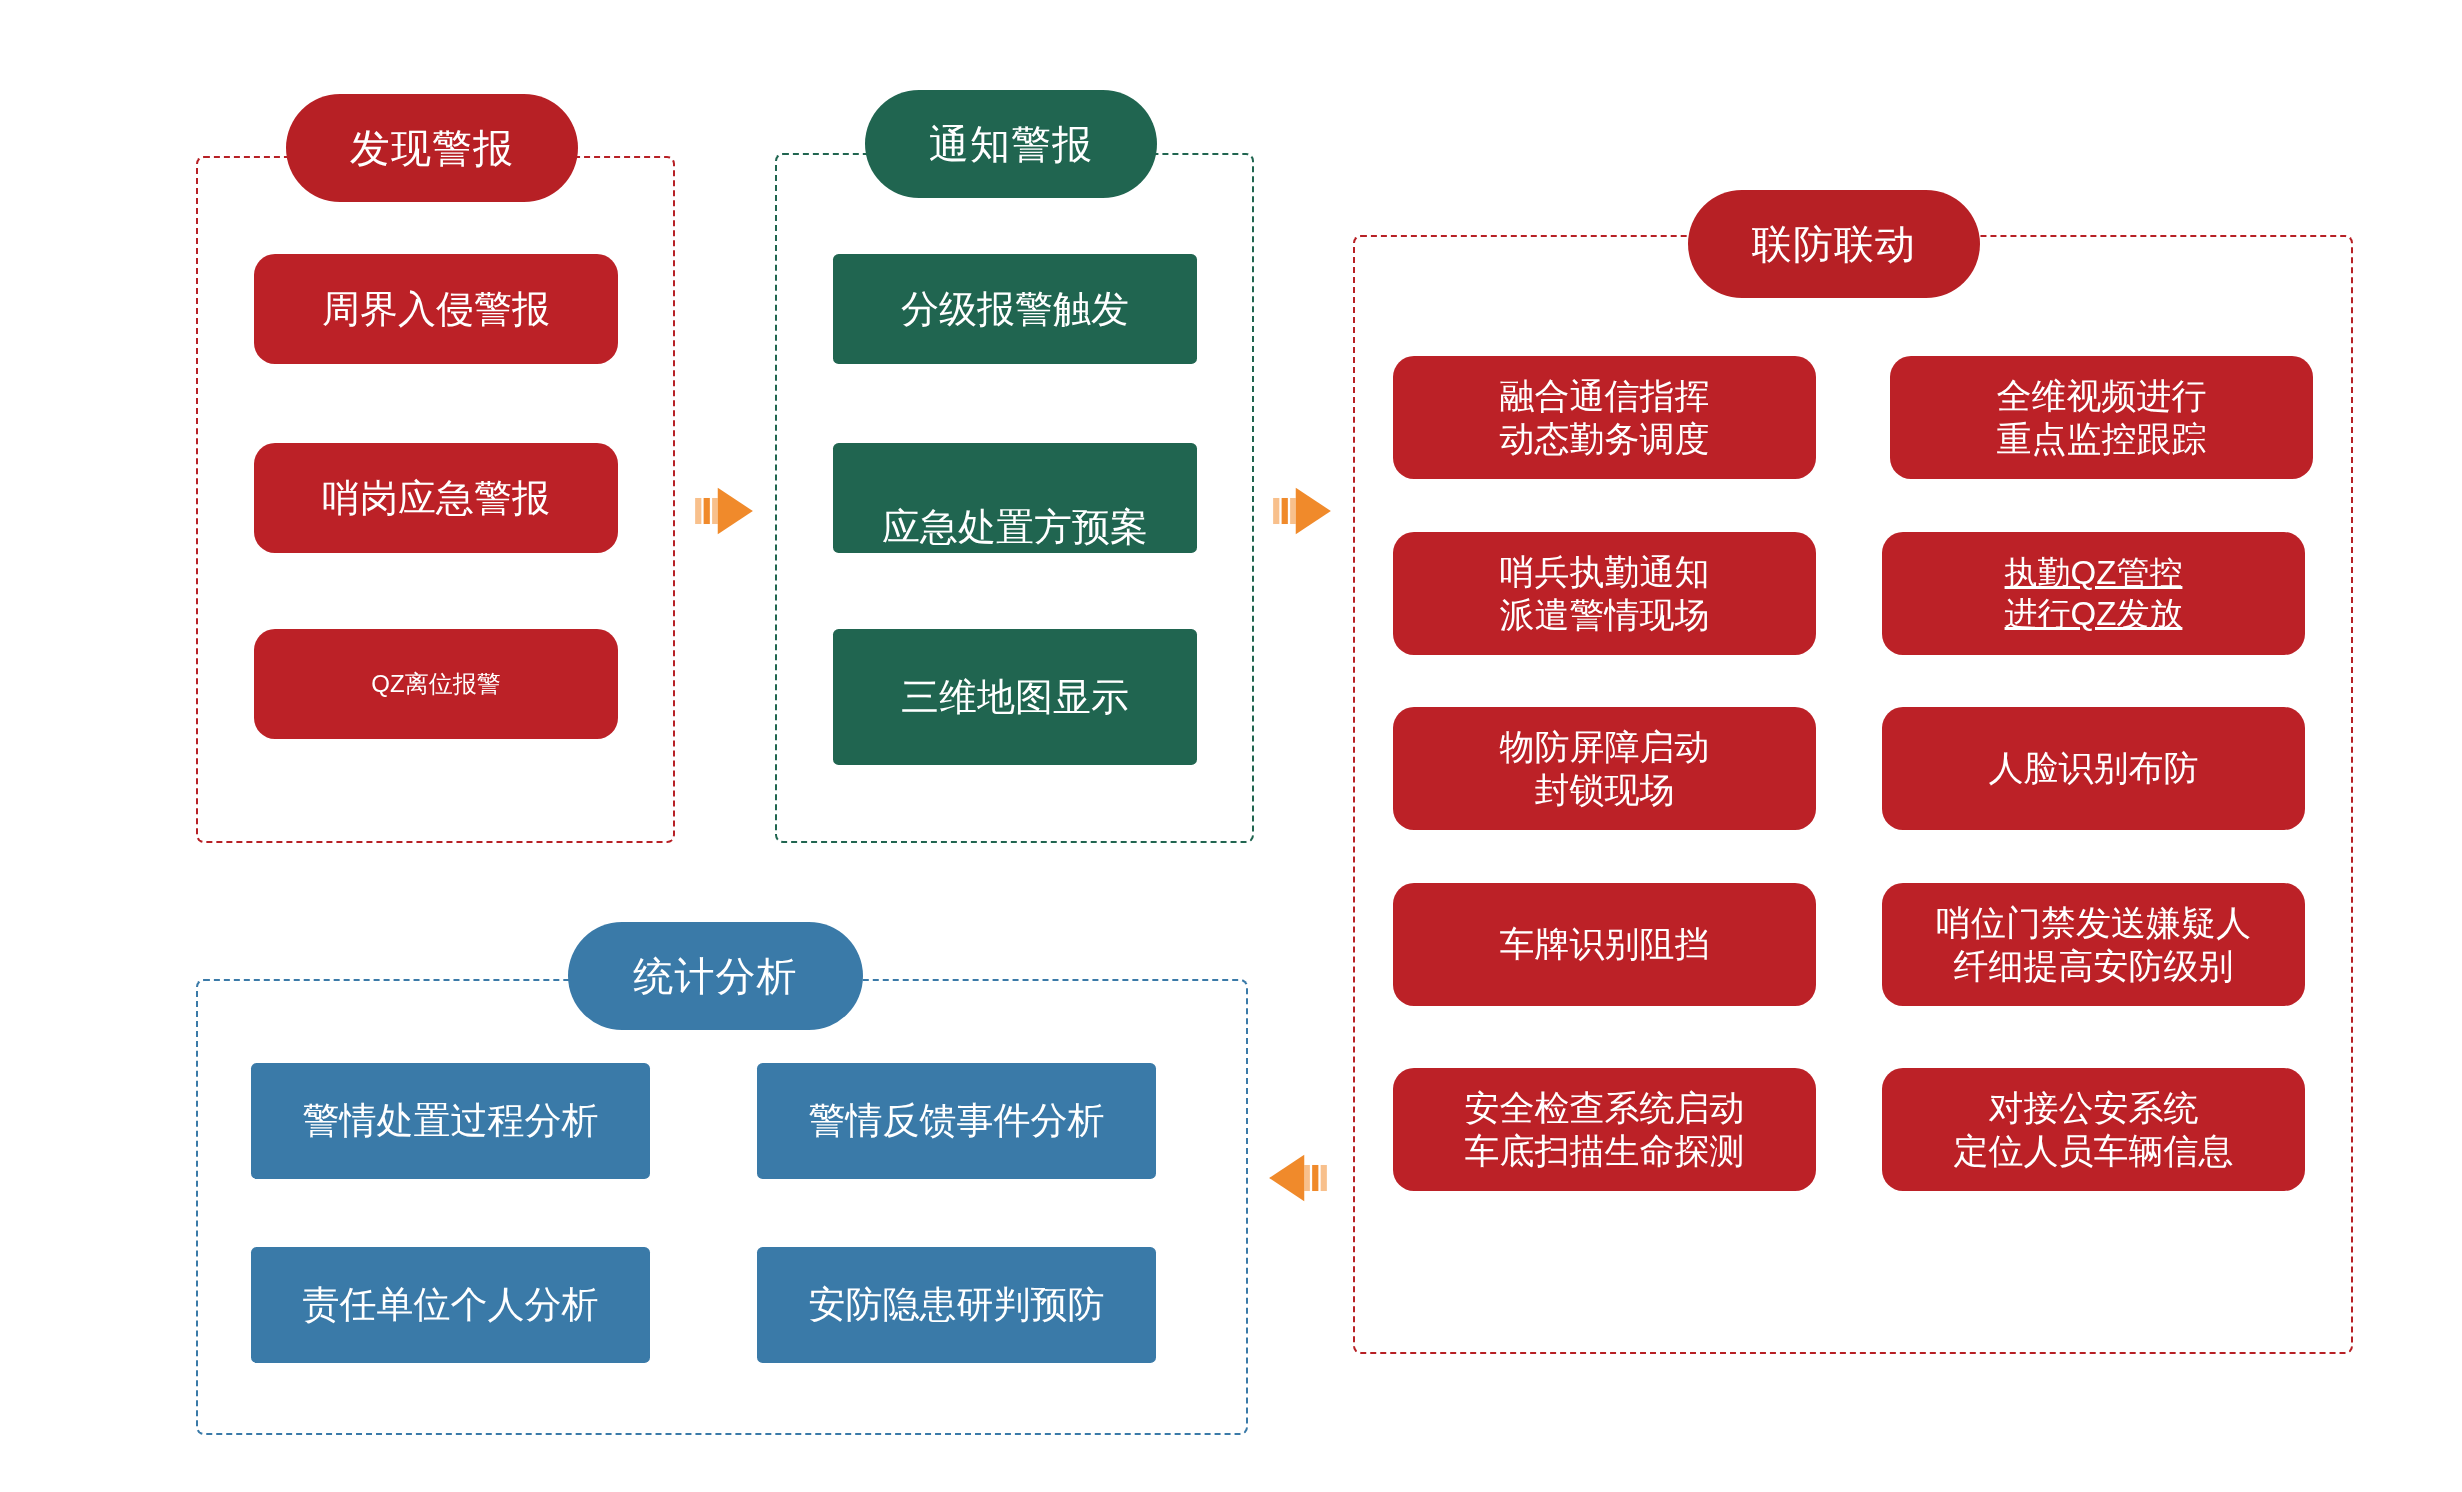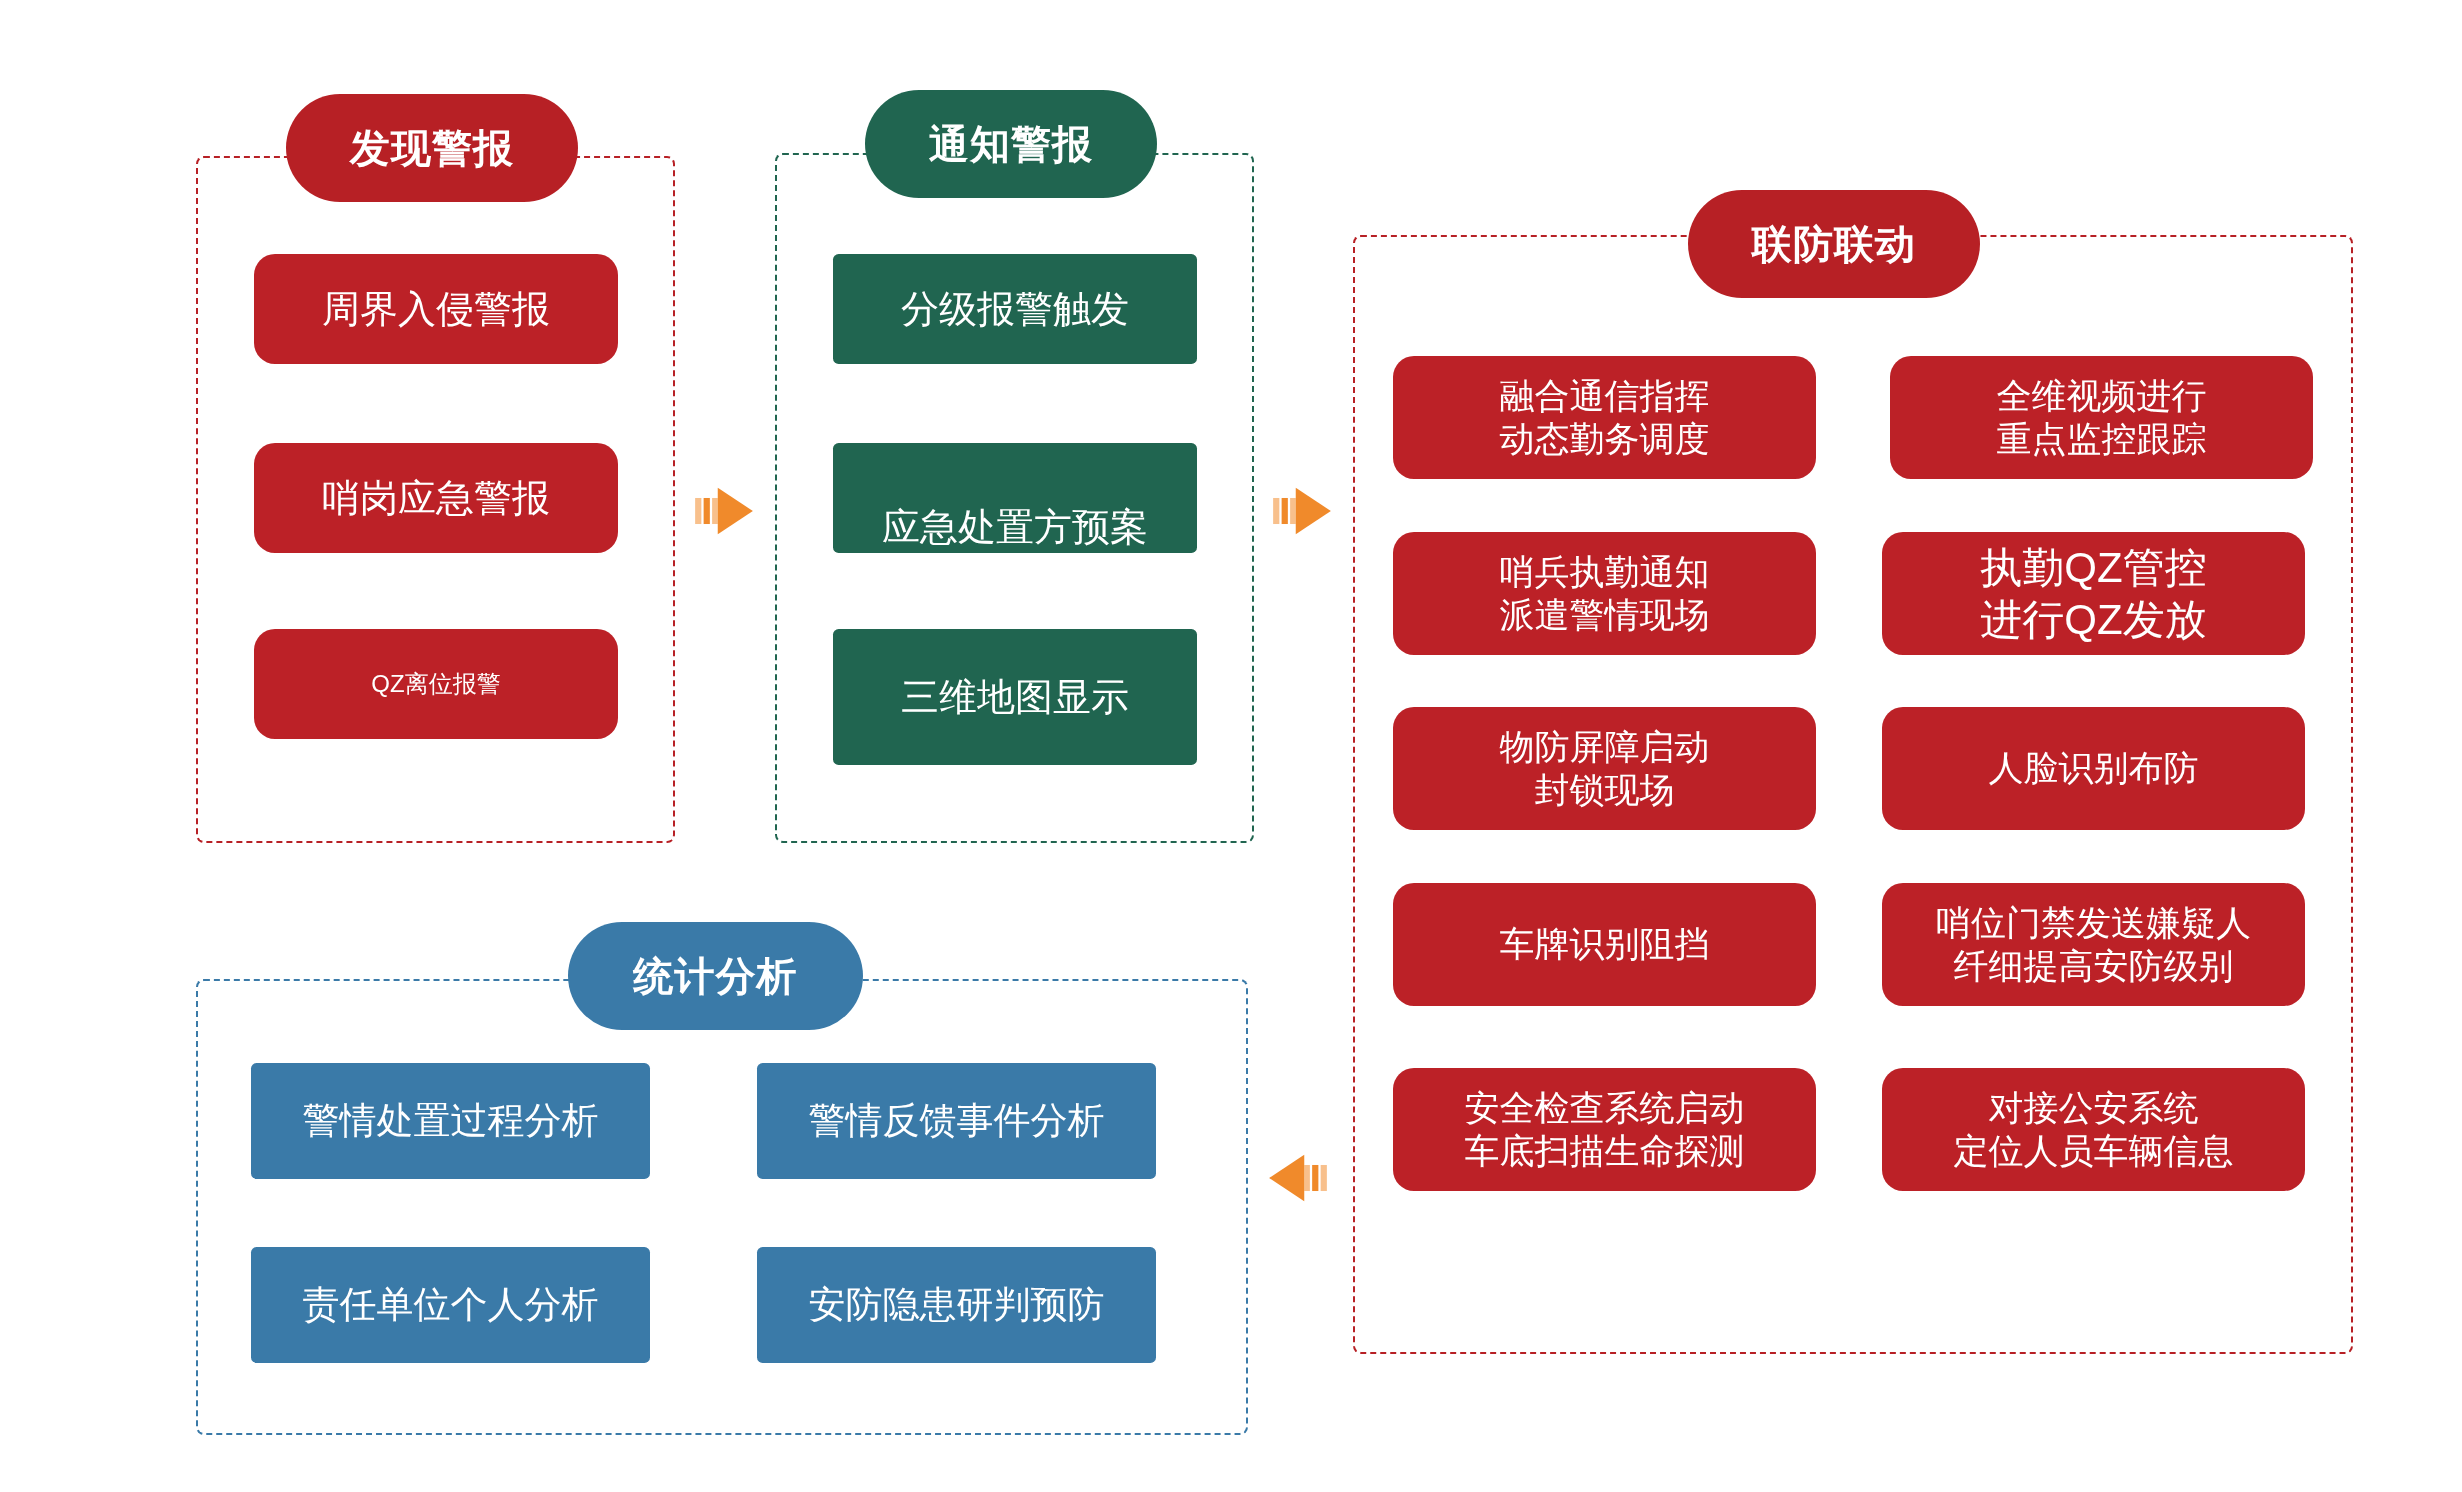--- a/index.html
+++ b/index.html
@@ -12,21 +12,21 @@
 
   
   .panel{position:absolute;box-sizing:border-box;background:transparent;border-radius:7.9px;}
   .panel.red   {border:2.8px dashed #B72025;}
   .panel.green {border:2.8px dashed #206550;}
   .panel.blue  {border:2.8px dashed #3A7AA8;}
 
   
   .pill{
     position:absolute;display:flex;align-items:center;justify-content:center;
-    border-radius:562px;color:#ffffff;font-weight:bold;letter-spacing:1.1px;
+    border-radius:562px;color:#ffffff;font-weight:normal;letter-spacing:1.1px;
     box-sizing:border-box;z-index:5;white-space:nowrap;
   }
   .pill.red  {background:#B72025;}
   .pill.green{background:#206550;}
   .pill.blue {background:#3A7AA8;}
 
   
   .box{
     position:absolute;display:flex;align-items:center;justify-content:center;
     text-align:center;color:#ffffff;border-radius:5.6px;box-sizing:border-box;
@@ -113,21 +113,21 @@
       <span class="l2">车底扫描生命探测</span>
     </span>
   </div>
 
   <div class="box red" style="left:1890px;top:356px;width:423px;height:123px;font-size:35px;">
     <span>
       <span>全维视频进行</span>
       <span class="l2">重点监控跟踪</span>
     </span>
   </div>
-  <div class="box red" style="left:1882px;top:532px;width:423px;height:123px;font-size:42px;">
+  <div class="box red" style="left:1882px;top:532px;width:423px;height:123px;font-size:33px;text-decoration:underline;">
     <span>
       <span>执勤QZ管控</span>
       <span class="l2">进行QZ发放</span>
     </span>
   </div>
   <div class="box red" style="left:1882px;top:707px;width:423px;height:123px;font-size:35px;">
     <span>
       <span>人脸识别布防</span>
       
     </span>

